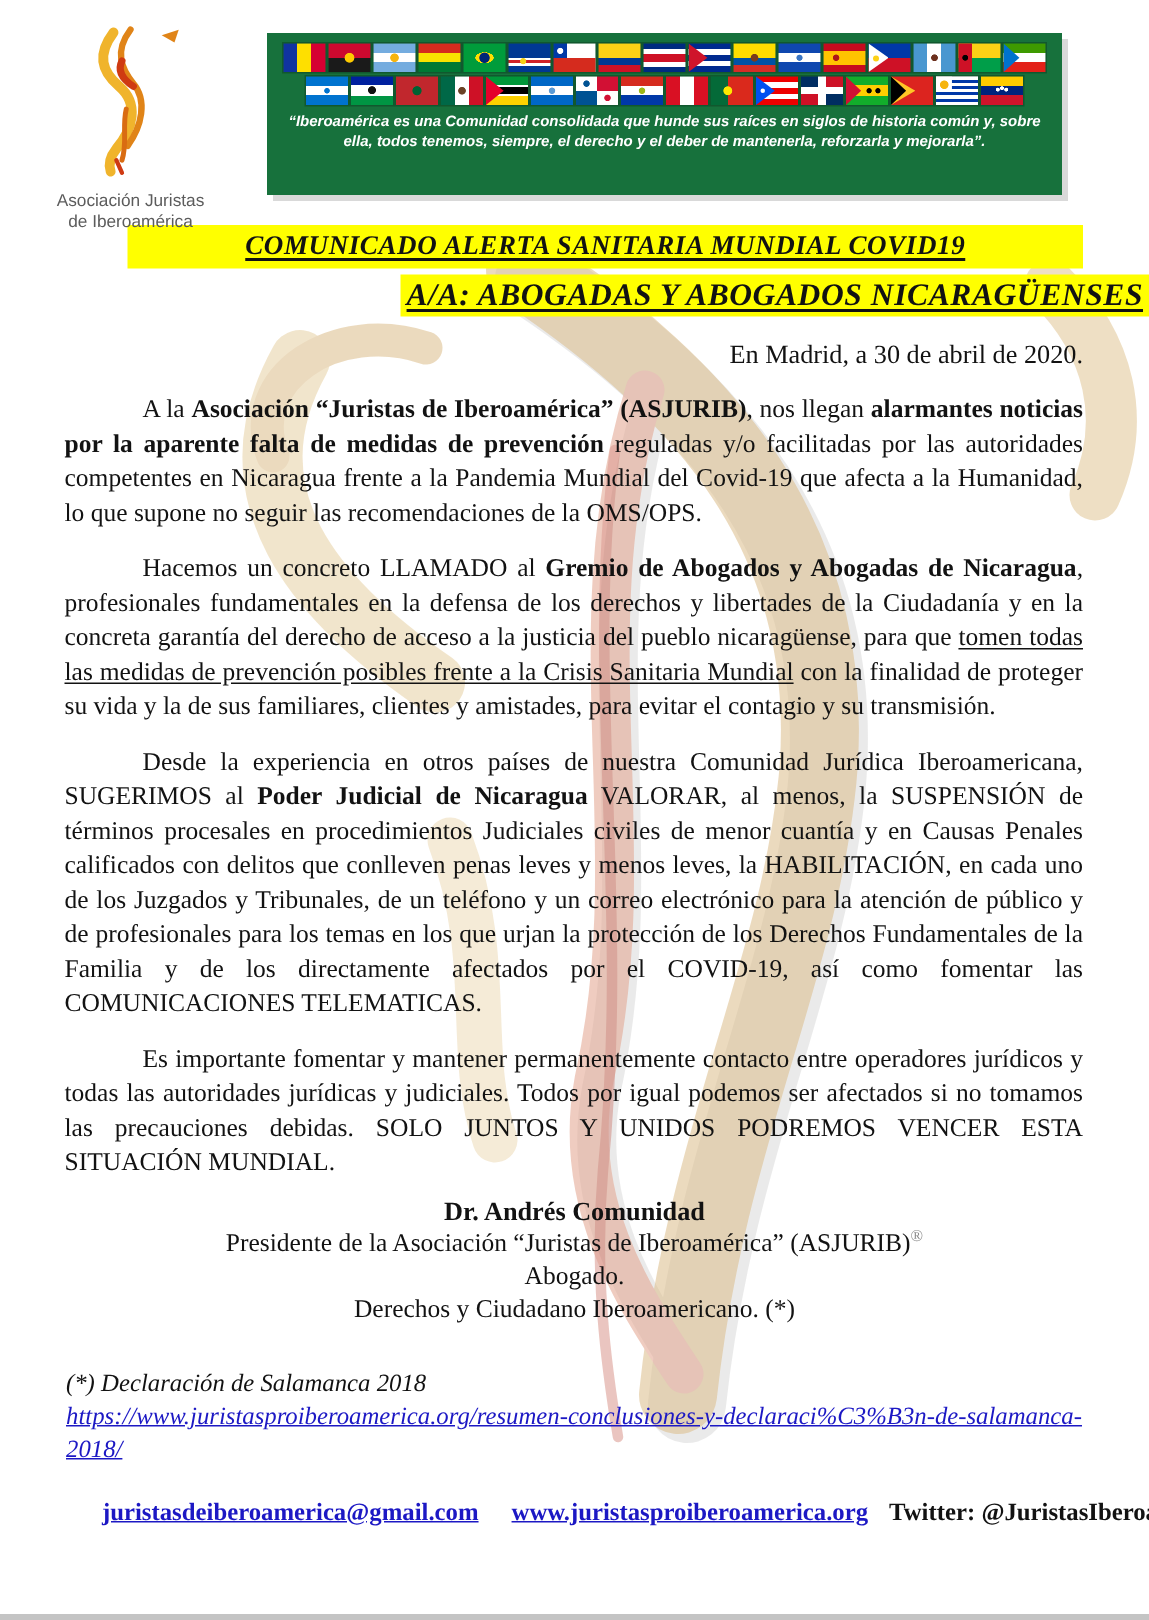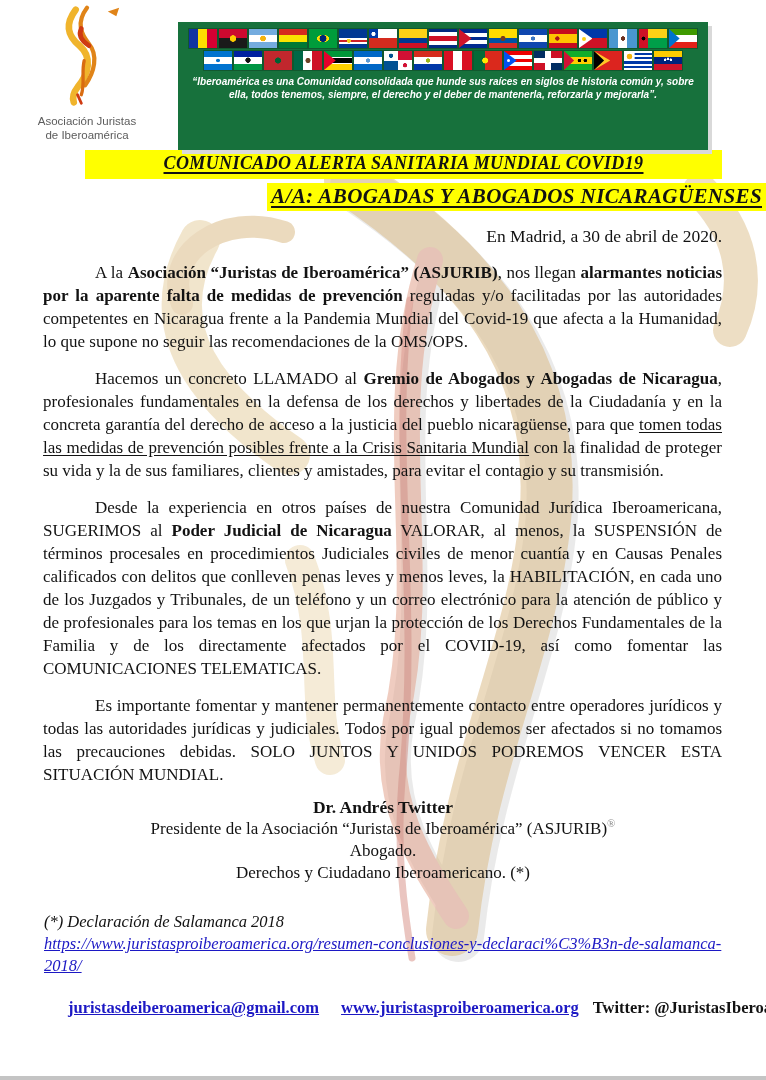--- a/index.html
+++ b/index.html
@@ -12,25 +12,25 @@
   .page{
     position:relative;width:766px;height:1080px;margin:0 auto;
     background:#ffffff;overflow:hidden;
     font-family:"Liberation Serif", serif;color:var(--ink);
   }
   
   .watermark{position:absolute;left:0;top:0;z-index:0;pointer-events:none;}
   .content{position:relative;z-index:1;}
   
   .header{position:relative;height:148px;}
-  .logo{position:absolute;left:12px;top:4px;width:150px;text-align:center;}
+  .logo{position:absolute;left:12px;top:16px;width:150px;text-align:center;}
   .logo-caption{margin-top:2px;font-family:"Liberation Sans",sans-serif;
     font-size:11.5px;line-height:14px;color:#5c5c5c;}
   .banner{
-    position:absolute;left:178px;top:22px;width:530px;height:128px;
+    position:absolute;left:178px;top:22px;width:530px;height:108px;
     background:var(--banner-green);box-shadow:4px 4px 0 0 #d9d9d9;
     padding:7px 0 0 0;box-sizing:border-box;
   }
   .flag-row{display:flex;justify-content:center;gap:2px;margin-bottom:3px;}
   .flag{width:28px;height:19px;position:relative;overflow:hidden;flex:0 0 auto;
     outline:1px solid rgba(0,0,0,.22);background:#ddd;}
   .banner-quote{
     margin:5px 14px 0 14px;text-align:center;color:#ffffff;
     font-family:"Liberation Sans",sans-serif;font-size:10px;line-height:13px;
     font-weight:bold;font-style:italic;
@@ -205,21 +205,21 @@
     <div class="date">En Madrid, a 30 de abril de 2020.</div>
 
     <div class="body">
         <p><span>A la </span><b>Asociación “Juristas de Iberoamérica” (ASJURIB)</b><span>, nos llegan </span><b>alarmantes noticias por la aparente falta de medidas de prevención</b><span> reguladas y/o facilitadas por las autoridades competentes en Nicaragua frente a la Pandemia Mundial del Covid-19 que afecta a la Humanidad, lo que supone no seguir las recomendaciones de la OMS/OPS.</span></p>
         <p><span>Hacemos un concreto LLAMADO al </span><b>Gremio de Abogados y Abogadas de Nicaragua</b><span>, profesionales fundamentales en  la defensa de los derechos y libertades de la Ciudadanía y en la concreta garantía del derecho de acceso a la justicia del pueblo nicaragüense, para que </span><span class="u">tomen todas las medidas de prevención posibles frente a la Crisis Sanitaria Mundial</span><span> con la finalidad de proteger su vida y la de sus familiares, clientes y amistades, para evitar el contagio y su transmisión.</span></p>
         <p><span>Desde la experiencia en otros países de nuestra Comunidad Jurídica Iberoamericana, SUGERIMOS al </span><b>Poder Judicial de Nicaragua</b><span> VALORAR, al menos, la SUSPENSIÓN de términos procesales en procedimientos Judiciales civiles de menor cuantía y en Causas Penales calificados con delitos que conlleven penas leves y menos leves, la HABILITACIÓN, en cada uno de los Juzgados y Tribunales, de un teléfono y un correo electrónico para la atención de público y de profesionales para los temas en los que urjan la protección de los Derechos Fundamentales de la Familia y de los directamente afectados por el COVID-19, así como fomentar las COMUNICACIONES TELEMATICAS.</span></p>
         <p><span>Es importante fomentar y mantener permanentemente contacto entre operadores jurídicos y todas las autoridades jurídicas y judiciales. Todos por igual podemos ser afectados si no tomamos las precauciones debidas. SOLO JUNTOS Y UNIDOS PODREMOS VENCER ESTA SITUACIÓN MUNDIAL.</span></p>
       </div>
 
     <div class="signature">
-        <div class="sig-name">Dr. Andrés Twitter</div>
+        <div class="sig-name">Dr. Andrés Comunidad</div>
         <div>Presidente de la Asociación “Juristas de Iberoamérica” (ASJURIB)<sup class="reg">®</sup></div>
         <div>Abogado.</div>
         <div>Derechos y Ciudadano Iberoamericano. (*)</div>
       </div>
 
     <div class="footnote">
       <div>(*) Declaración de Salamanca 2018</div>
       <a class="fn-link" href="#">https://www.juristasproiberoamerica.org/resumen-conclusiones-y-declaraci%C3%B3n-de-salamanca-2018/</a>
     </div>
 

